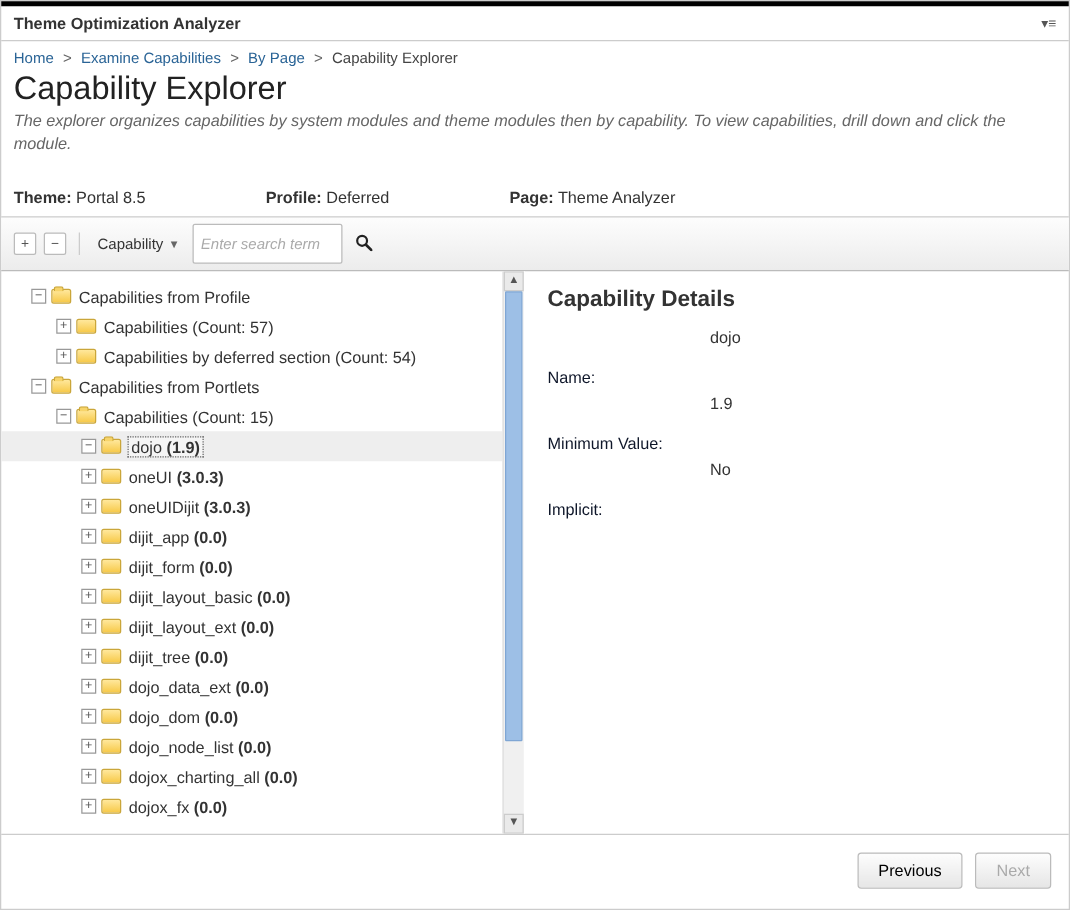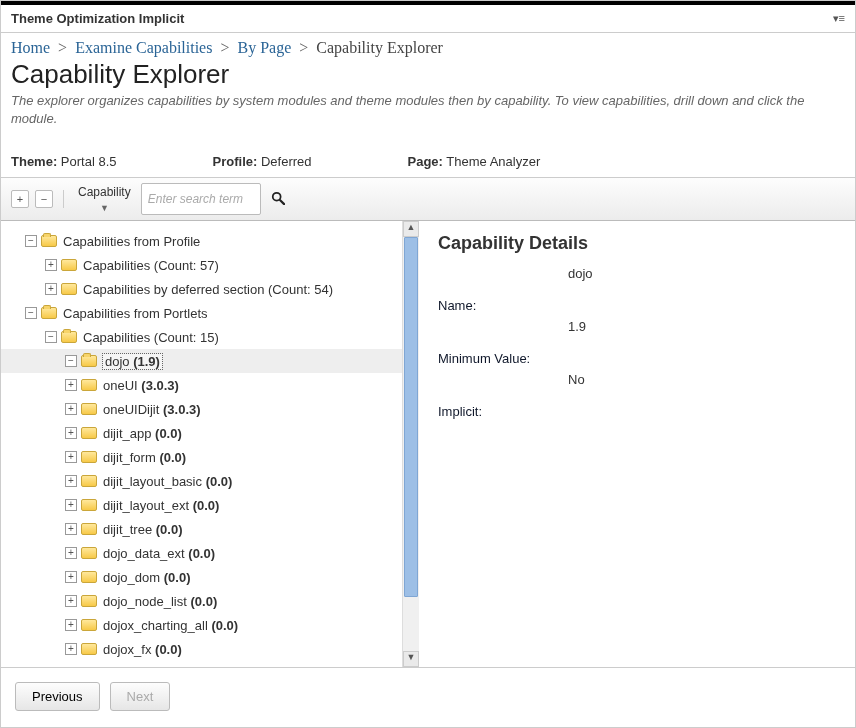--- a/index.html
+++ b/index.html
@@ -2,32 +2,32 @@
 <html><head>
 <meta charset="utf-8">
 <style>
   * { box-sizing: border-box; }
   html, body { margin:0; padding:0; font-family: Arial, Helvetica, sans-serif; font-size:13px; color:#333; background:#fff; }
   .frame { width:856px; height:728px; margin:0 auto; border:1px solid #ccc; display:flex; flex-direction:column; }
   .topbar-black { height:4px; background:#000; }
   .titlebar { display:flex; align-items:center; justify-content:space-between; padding:6px 10px 6px 10px; border-bottom:1px solid #ccc; }
   .titlebar .ttl { font-weight:bold; font-size:13px; }
   .titlebar .menu-icon { font-size:11px; color:#555; cursor:pointer; }
-  .crumbs { padding:6px 10px 0 10px; font-size:16px;font-family:Liberation Serif, serif; }
+  .crumbs { padding:6px 10px 0 10px; font-size:12px; }
   .crumbs a { color:#2a6496; text-decoration:none; }
   .crumbs .sep { color:#666; margin:0 4px; }
   .crumbs .here { color:#444; }
   h1.pagetitle { margin:2px 10px 2px 10px; font-size:26px; font-weight:normal; color:#222; }
   .subtitle { margin:0 10px 22px 10px; font-style:italic; color:#666; font-size:13px; line-height:1.4; }
   .meta-row { display:flex; gap:96px; padding:4px 6px 8px 10px; font-size:13px; }
   .meta-row b { font-weight:bold; }
   .toolbar { display:flex; align-items:center; gap:6px; padding:5px 10px; border-top:1px solid #ccc; border-bottom:1px solid #bbb; background:linear-gradient(#fdfdfd,#ececec); }
   .tb-btn { width:18px; height:18px; border:1px solid #bbb; border-radius:2px; background:#fff; font-size:11px; line-height:16px; text-align:center; color:#555; cursor:pointer; }
   .tb-sep { width:1px; height:18px; background:#ccc; margin:0 4px; }
-  .cap-dd { font-size:12px; color:#333; cursor:pointer; display:flex; align-items:center; gap:4px; padding:2px 4px;flex-direction:column;}
+  .cap-dd { font-size:12px; color:#333; cursor:pointer; display:flex; align-items:center; gap:4px; padding:2px 4px;}
   .cap-dd .arrow { font-size:9px; color:#666; }
   .search { height:32px; width:120px; border:1px solid #bbb; border-radius:2px; padding:2px 6px; font-size:12px; }
   .search::placeholder { color:#aaa; font-style:italic; }
   .search-btn { font-size:14px; font-weight:bold; cursor:pointer; color:#222; padding:0 4px; }
 
   .content { flex:1; display:flex; overflow:hidden; border-bottom:1px solid #ccc; }
   .tree-wrap { width:418px; position:relative; display:flex; }
   .tree { flex:1; overflow:hidden; padding:8px 0 8px 0; }
   .fake-scroll { width:17px; background:#f0f0f0; border-left:1px solid #ddd; position:relative; }
   .fake-scroll .up, .fake-scroll .down { position:absolute; left:0; right:0; height:16px; text-align:center; font-size:9px; color:#555; background:#eaeaea; border:1px solid #ccc; }
@@ -47,32 +47,32 @@
   .node.selected { background:#eee; }
   .node.selected .lbl { outline:1px dotted #666; background:#f5f5f5; padding:0 2px; }
   .node .lbl b { font-weight:bold; }
 
   .details { flex:1; padding:12px 18px; border-left:1px solid #fff; }
   .details h2 { margin:0 0 12px 0; font-size:18px; font-weight:bold; color:#333; }
   .kv { display:flex; font-size:13px; margin-bottom:6px; }
   .kv .k { width:130px; color:#0f172a;margin-top:32px; }
   .kv .v { color:#333; }
 
-  .footer { padding:14px 14px 16px 14px; display:flex; gap:10px; }
+  .footer { padding:14px 14px 16px 14px; display:flex; justify-content:flex-end; gap:10px; }
   .btn { padding:6px 16px; border:1px solid #bbb; background:linear-gradient(#fdfdfd,#e6e6e6); border-radius:3px; font-size:13px; cursor:pointer; }
   .btn.ghost { color:#aaa; }
 </style>
 </head>
 <body>
 
 <div class="frame">
   <div class="topbar-black"></div>
 
   <div class="titlebar">
-    <span class="ttl">Theme Optimization Implicit</span>
+    <span class="ttl">Theme Optimization Analyzer</span>
     <span class="menu-icon">▾≡</span>
   </div>
 
   <div class="crumbs">
     <a href="#">Home</a>
     <span class="sep">&gt;</span>
     <a href="#">Examine Capabilities</a>
     <span class="sep">&gt;</span>
     <a href="#">By Page</a>
     <span class="sep">&gt;</span>

